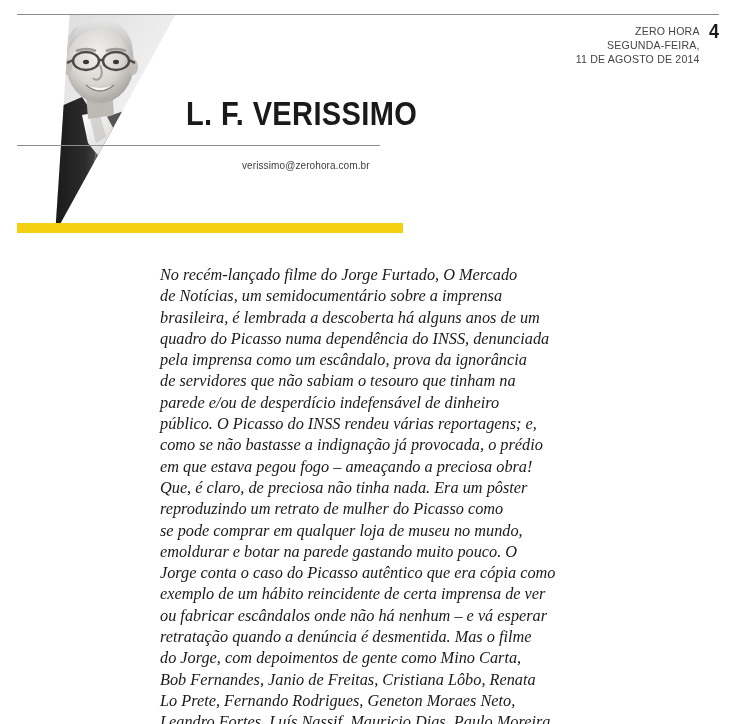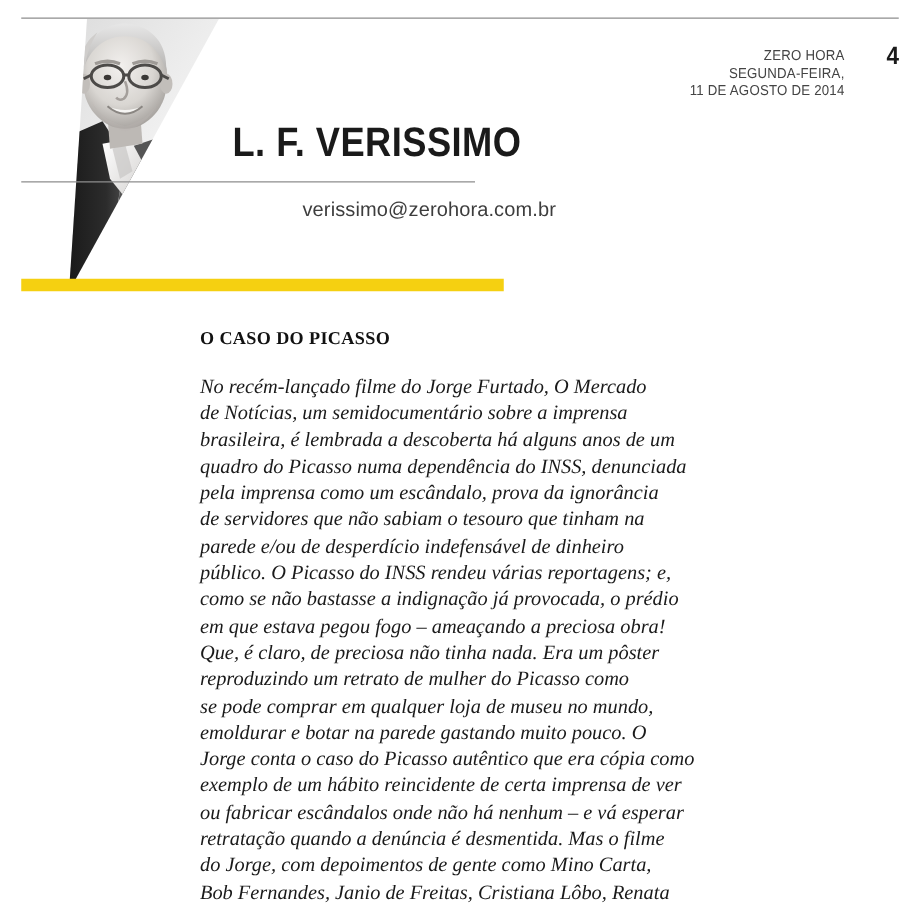--- a/index.html
+++ b/index.html
@@ -78,21 +78,21 @@
     transform-origin: left center;
     white-space: nowrap;
     line-height: 1;
   }
 
   .column-email {
     position: absolute;
     left: 242px;
     top: 160px;
     font-family: "Liberation Sans", sans-serif;
-    font-size: 16px;
+    font-size: 10px;
     color: #3d3d3d;
     letter-spacing: 0.1px;
     white-space: nowrap;
   }
 
   
   .yellow-bar {
     position: absolute;
     left: 17px;
     top: 223px;
@@ -104,22 +104,21 @@
   
   #flag {
     position: absolute;
     right: 17px;
     top: 24px;
     width: 200px;
     height: 56px;
     display: flex;
     align-items: flex-start;
     justify-content: flex-end;
-    gap: 32px;
-    margin-top: 14px;
+    gap: 8px;
   }
   .issue-lines {
     text-align: right;
     font-family: "Liberation Sans Narrow", "Liberation Sans", sans-serif;
     font-size: 11.5px;
     line-height: 14px;
     color: #444444;
     letter-spacing: 0.2px;
     transform: scaleX(0.92);
     transform-origin: right top;
@@ -254,21 +253,20 @@
 <div id="flag">
   <div class="issue-lines">
     <div>ZERO HORA</div>
     <div>SEGUNDA-FEIRA,</div>
     <div>11 DE AGOSTO DE 2014</div>
   </div>
   <div class="page-number">4</div>
 </div>
 
 <div id="article">
-  <h2 class="article-heading">O CASO DO PICASSO</h2>
   <p class="article-body">No recém-lançado filme do Jorge Furtado, O Mercado
 de Notícias, um semidocumentário sobre a imprensa
 brasileira, é lembrada a descoberta há alguns anos de um
 quadro do Picasso numa dependência do INSS, denunciada
 pela imprensa como um escândalo, prova da ignorância
 de servidores que não sabiam o tesouro que tinham na
 parede e/ou de desperdício indefensável de dinheiro
 público. O Picasso do INSS rendeu várias reportagens; e,
 como se não bastasse a indignação já provocada, o prédio
 em que estava pegou fogo – ameaçando a preciosa obra!

